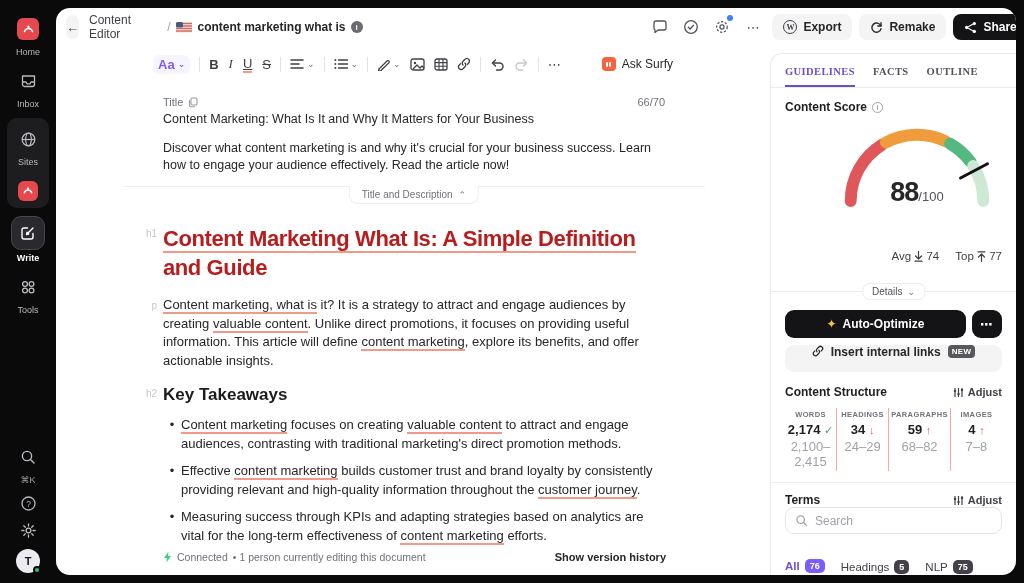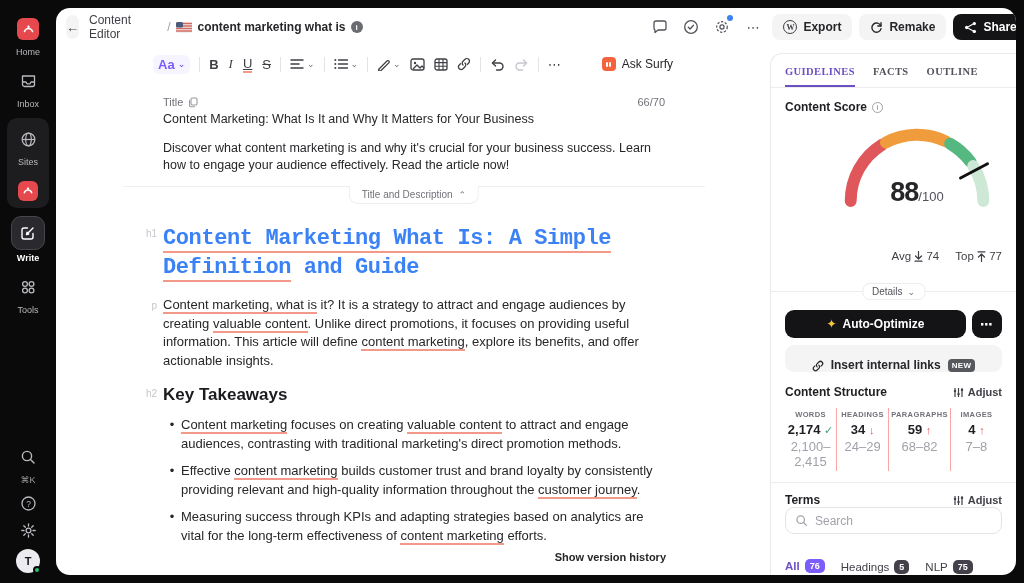--- a/index.html
+++ b/index.html
@@ -52,21 +52,21 @@
   .docwrap{flex:1;overflow:hidden;padding:14px 0 0 107px;}
   .doc{width:502px;position:relative;}
   .metarow{display:flex;align-items:center;font-size:11px;color:#71717a;margin-bottom:3px;gap:5px;}
   .metarow .cnt{margin-left:auto;color:#71717a;}
   .metaval{font-size:12.5px;color:#27272a;line-height:17px;margin-bottom:12px;}
   .collapse-row{position:relative;height:24px;margin:6px -40px 14px;}
   .collapse-row::before{content:"";position:absolute;left:0;right:0;top:0;border-top:1px solid #efeff1;}
   .collapse-pill{position:absolute;left:50%;transform:translateX(-50%);top:0;background:#fff;border:1px solid #ececf0;border-top:none;border-radius:0 0 9px 9px;font-size:10px;color:#71717a;padding:3px 12px;display:flex;gap:6px;align-items:center;}
   .blk{position:relative;}
   .mlabel{position:absolute;left:-26px;top:4px;font-size:10px;color:#c6c6cc;width:20px;text-align:right;}
-  .doc-h1{font-size:22px;line-height:29px;font-weight:800;color:#3b82f6;letter-spacing:-0.4px;margin:6px 0 14px;font-family:Liberation Mono, monospace;}
+  .doc-h1{font-size:22px;line-height:29px;font-weight:800;color:#b91c1c;letter-spacing:-0.4px;margin:6px 0 14px;}
   .doc-h2{font-size:17px;line-height:22px;font-weight:800;color:#1c1c1f;margin:6px 0 10px;}
   .doc-p{font-size:13px;line-height:18.5px;color:#27272a;margin-bottom:14px;}
   .u{border-bottom:2px solid #f2998a;}
   .doc-ul{margin:2px 0 14px;}
   .doc-li{display:flex;font-size:13px;line-height:18.5px;color:#27272a;margin-bottom:9px;}
   .doc-li .bullet{width:18px;flex:0 0 auto;text-align:center;color:#27272a;}
   .doc-li .litext{flex:1;}
   .efooter{flex:0 0 auto;height:30px;display:flex;align-items:center;padding:0 104px 6px 107px;}
   .efooter .status{display:flex;align-items:center;gap:5px;font-size:10.5px;color:#71717a;}
   .efooter .vh{margin-left:auto;font-size:11px;font-weight:700;color:#27272a;}
@@ -87,21 +87,21 @@
   .gscore .max{font-size:13px;color:#52525b;}
   .avgrow{display:flex;gap:16px;margin-top:6px;font-size:11.5px;color:#3f3f46;align-items:center;}
   .avgrow b{font-weight:400;}
   .details-row{position:relative;height:22px;margin:20px -14px 6px;text-align:center;}
   .details-row::before{content:"";position:absolute;left:0;right:0;top:9px;border-top:1px solid #ececef;}
   .details-pill{position:absolute;left:50%;transform:translateX(-50%);top:1px;background:#fff;border:1px solid #ececf0;border-radius:7px;font-size:10px;color:#52525b;padding:2px 9px;display:flex;gap:5px;align-items:center;}
   .optrow{display:flex;gap:6px;}
   .btn-dark{flex:1;height:28px;border-radius:9px;background:#141417;color:#fff;font-size:12px;font-weight:600;display:flex;align-items:center;justify-content:center;gap:6px;}
   .btn-dark .spark{color:#f5c542;font-size:12px;}
   .btn-dark.sq{flex:0 0 30px;font-size:13px;letter-spacing:1px;}
-  .btn-light{margin-top:7px;height:27px;border-radius:9px;background:#f4f4f5;display:flex;align-items:flex-end;justify-content:center;gap:7px;font-size:12px;font-weight:600;color:#27272a;}
+  .btn-light{margin-top:7px;height:27px;border-radius:9px;background:#f4f4f5;display:flex;align-items:flex-start;justify-content:center;gap:7px;font-size:12px;font-weight:600;color:#27272a;}
   .newbadge{background:#57575e;color:#fff;font-size:8px;font-weight:700;border-radius:4px;padding:2px 4px;letter-spacing:.3px;}
   .sec-row{display:flex;align-items:center;margin-top:13px;}
   .adjust{margin-left:auto;display:flex;align-items:center;gap:4px;font-size:11px;font-weight:600;color:#3f3f46;}
   .stats{display:flex;margin-top:9px;}
   .stat{flex:1;text-align:center;padding:2px 2px;border-right:1px solid #fca5a5;}
   .stat:last-child{border-right:none;}
   .stat .sl{font-size:7.5px;letter-spacing:.4px;color:#71717a;font-weight:600;}
   .stat .sv{font-size:13px;font-weight:700;color:#1f1f23;margin:3px 0 2px;}
   .stat .sv .ok{color:#3f9e6e;font-size:11px;} .stat .sv .warn{color:#e0575b;font-size:11px;}
   .stat .sr{font-size:13px;color:#a1a1aa;}
@@ -392,20 +392,27 @@
                       <span class="bullet">•</span>
                       <span class="litext"><span>Measuring success through KPIs and adapting strategies based on analytics are vital for the long-term effectiveness of </span><span class="u">content marketing</span><span> efforts.</span></span>
                     </div>
                   </div>
                 </div>
               </div>
           </div>
         </div>
 
         <div class="efooter">
+          <span class="status">
+            <svg class="ic" width="9" height="12" viewBox="0 0 9 12">
+                <path d="M5.5 0.5 L1 7 h3 L3.5 11.5 L8 5 h-3 z" fill="#3ecf8e"></path>
+              </svg>
+            <span>Connected</span>
+            <span>• 1 person currently editing this document</span>
+          </span>
           <span class="vh">Show version history</span>
         </div>
       </section>
 
       <aside class="panel">
         <div class="ptabs">
           <span class="ptab active">GUIDELINES</span>
           <span class="ptab">FACTS</span>
           <span class="ptab">OUTLINE</span>
         </div>

